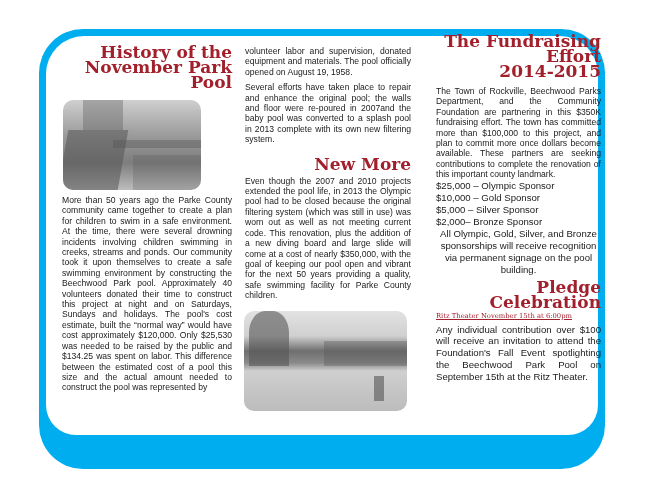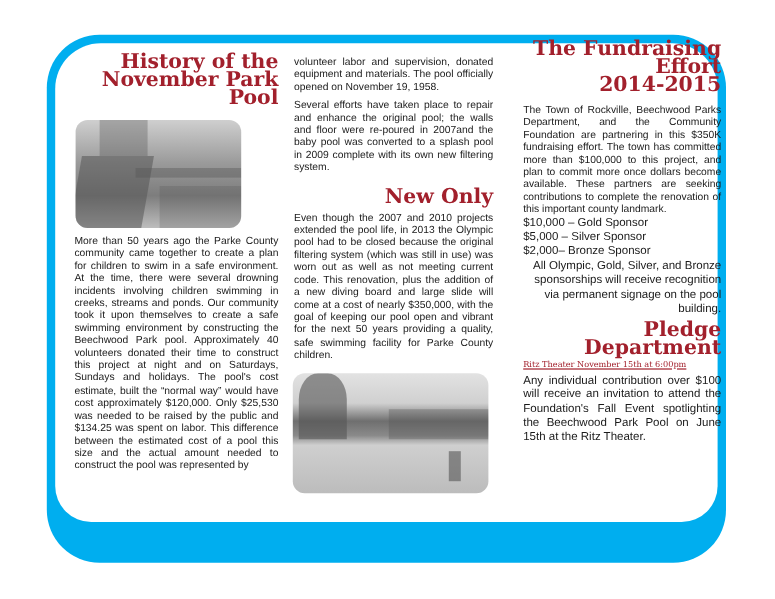--- a/index.html
+++ b/index.html
@@ -27,21 +27,21 @@
   .c3 { left:436px; top:34px; width:165px; }
   .photo {
     border-radius:10px; overflow:hidden; position:relative;
     background:linear-gradient(180deg,#cfcfcf 0%,#9a9a9a 40%,#7d7d7d 70%,#bdbdbd 100%);
   }
   .photo1 { width:138px; height:90px; margin:10px auto 5px 1px; }
   .photo2 { width:163px; height:100px; position:absolute; left:244px; top:311px;
     background:linear-gradient(180deg,#e2e2e2 0%,#d0d0d0 25%,#6f6f6f 40%,#8a8a8a 52%,#cfcfcf 60%,#bcbcbc 100%); }
   .ph-a { position:absolute; background:#555; opacity:.55; }
   .spons { font-size:9.6px; line-height:12px; margin:0 0 5px 0; text-align:left !important; }
-  .c3 .spons-note { font-size:9.6px; line-height:12px; text-align:right; }
+  .c3 .spons-note { font-size:9.6px; line-height:12px; text-align:center; }
   .c3 .pledge { font-size:9.6px; line-height:11.8px; }
 </style>
 </head>
 <body>
 
 <div class="frame"></div>
 <div class="inner"></div>
 
 <div class="col c1">
   <h2 class="heading">
@@ -51,39 +51,40 @@
   <div class="photo photo1">
     <div class="ph-a" style="left:0;top:30px;width:60px;height:60px;transform:skewX(-10deg);"></div>
     <div class="ph-a" style="left:50px;top:40px;width:88px;height:8px;opacity:.4;"></div>
     <div class="ph-a" style="left:20px;top:0;width:40px;height:30px;opacity:.35;"></div>
     <div class="ph-a" style="left:70px;top:55px;width:68px;height:35px;opacity:.25;"></div>
   </div>
   <p>More than 50 years ago the Parke County community came together to create a plan for children to swim in a safe environment. At the time, there were several drowning incidents involving children swimming in creeks, streams and ponds. Our community took it upon themselves to create a safe swimming environment by constructing the Beechwood Park pool. Approximately 40 volunteers donated their time to construct this project at night and on Saturdays, Sundays and holidays. The pool's cost estimate, built the “normal way” would have cost approximately $120,000. Only $25,530 was needed to be raised by the public and $134.25 was spent on labor. This difference between the estimated cost of a pool this size and the actual amount needed to construct the pool was represented by</p>
 </div>
 
 <div class="col c2">
-  <p style="margin-bottom:5px;">volunteer labor and supervision, donated equipment and materials. The pool officially opened on November 19, 1958.</p>
-  <p>Several efforts have taken place to repair and enhance the original pool; the walls and floor were re-poured in 2007and the baby pool was converted to a splash pool in 2009 complete with its own new filtering system.</p>
-  <h2 class="heading" style="margin:12px 0 4px 0;">New Only</h2>
+  <p style="margin-bottom:5px;">volunteer labor and supervision, donated equipment and materials. The pool officially opened on August 19, 1958.</p>
+  <p>Several efforts have taken place to repair and enhance the original pool; the walls and floor were re-poured in 2007and the baby pool was converted to a splash pool in 2013 complete with its own new filtering system.</p>
+  <h2 class="heading" style="margin:12px 0 4px 0;">New More</h2>
   <p>Even though the 2007 and 2010 projects extended the pool life, in 2013 the Olympic pool had to be closed because the original filtering system (which was still in use) was worn out as well as not meeting current code. This renovation, plus the addition of a new diving board and large slide will come at a cost of  nearly $350,000, with the goal of keeping our pool open and vibrant for the next 50 years providing a quality, safe swimming facility for Parke County children.</p>
 </div>
 <div class="photo photo2">
   <div class="ph-a" style="left:5px;top:0;width:40px;height:55px;opacity:.6;border-radius:40% 40% 0 0;"></div>
   <div class="ph-a" style="left:80px;top:30px;width:83px;height:25px;opacity:.35;"></div>
   <div class="ph-a" style="left:130px;top:65px;width:10px;height:25px;opacity:.6;"></div>
 </div>
 
 <div class="col c3">
   <h2 class="heading">
     <span>The Fundraising Effort</span><br>
     <span>2014-2015</span>
   </h2>
   <p style="margin-top:7px;">The Town of Rockville, Beechwood Parks Department, and the Community Foundation are partnering in this $350K fundraising effort. The town has committed more than $100,000 to this project, and plan to commit more once dollars become available. These partners are seeking contributions to complete the renovation of this important county landmark.</p>
   <div>
+    <p class="spons">$25,000 – Olympic Sponsor</p>
     <p class="spons">$10,000 – Gold Sponsor</p>
     <p class="spons">$5,000 – Silver Sponsor</p>
     <p class="spons">$2,000– Bronze Sponsor</p>
   </div>
   <p class="spons-note">All Olympic, Gold, Silver, and Bronze sponsorships will receive recognition via permanent signage on the pool building.</p>
-  <h2 class="heading" style="margin:4px 0 2px 0;">Pledge Department</h2>
+  <h2 class="heading" style="margin:4px 0 2px 0;">Pledge Celebration</h2>
   <p class="subheading" style="margin-bottom:3px;">Ritz Theater November 15th at 6:00pm</p>
-  <p class="pledge">Any individual contribution over $100 will receive an invitation to attend the Foundation's Fall Event spotlighting the Beechwood Park Pool on June 15th at the Ritz Theater.</p>
+  <p class="pledge">Any individual contribution over $100 will receive an invitation to attend the Foundation's Fall Event spotlighting the Beechwood Park Pool on September 15th at the Ritz Theater.</p>
 </div>
 
 </body></html>

